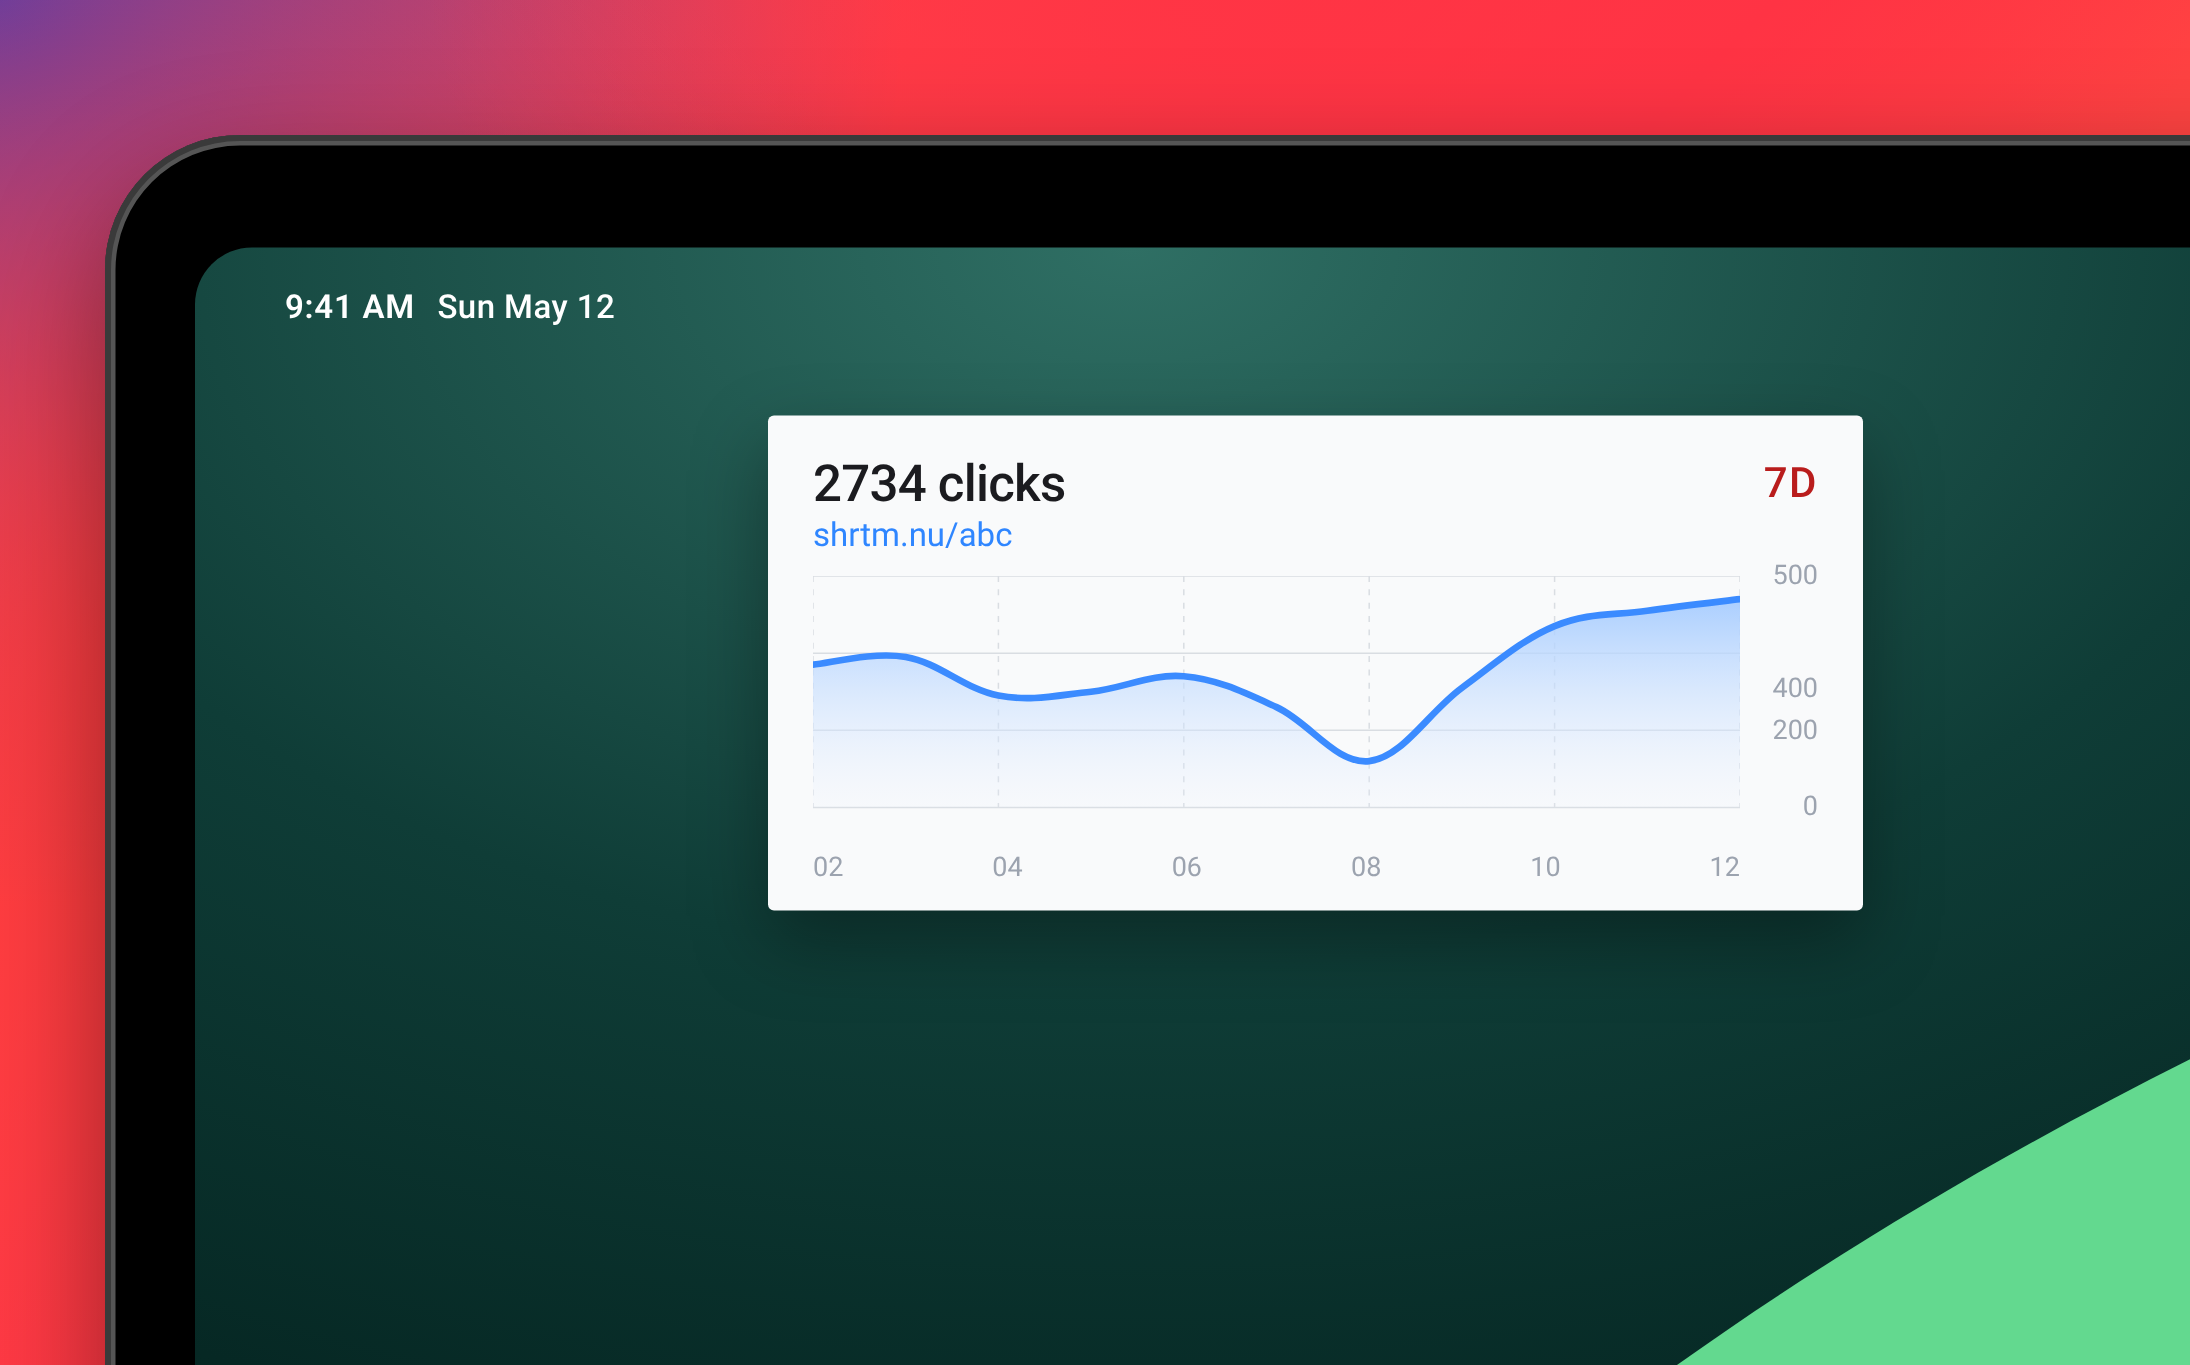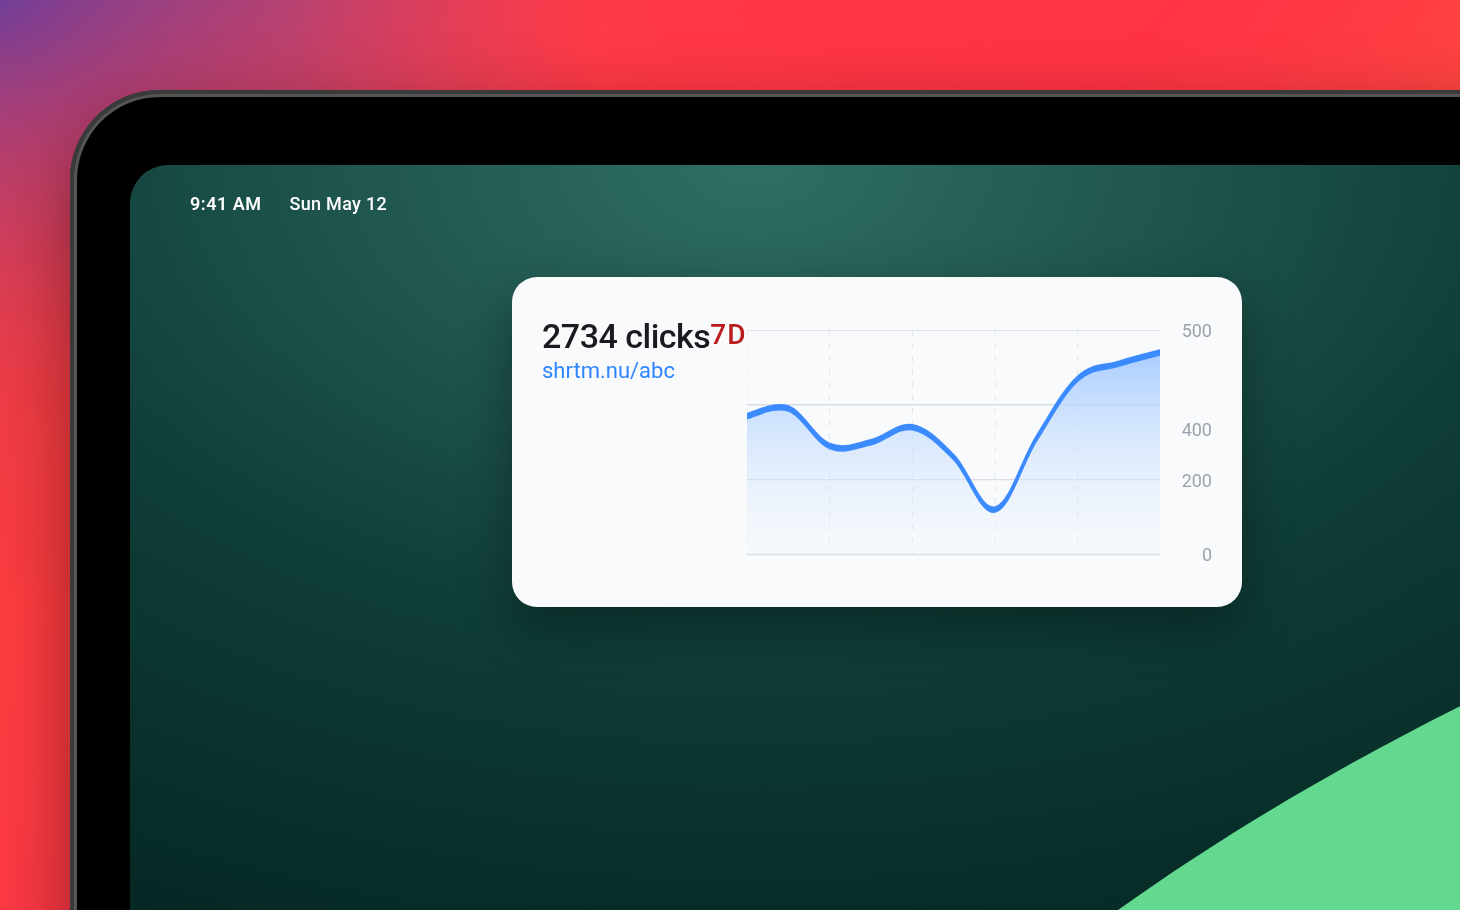--- a/index.html
+++ b/index.html
@@ -48,42 +48,42 @@
   .screen .swoosh {
     position: absolute; left: 0; right: 0; bottom: 0; top: 0;
   }
 
   
   .statusbar {
     position: absolute;
     top: 28px;
     left: 60px;
     display: flex;
-    gap: 28px;
+    gap: 15px;
     color: #fff;
-    font-size: 18px;
+    font-size: 22px;
     font-weight: 600;
     letter-spacing: 0.3px;
   }
   .statusbar .time { letter-spacing: 0.5px; }
   .statusbar .date { font-weight: 500; }
 
   
   .widget {
     position: absolute;
     left: 382px;
     top: 112px;
     width: 730px;
     height: 330px;
     background: #f9fafb;
-    border-radius: 25px;
+    border-radius: 4px;
     box-shadow: 0 20px 50px rgba(0,0,0,0.35);
-    padding: 39px 30px 18px 30px;
-    display: flex;
-    flex-direction: row;
+    padding: 26px 30px 18px 30px;
+    display: flex;
+    flex-direction: column;
   }
   .widget-header {
     display: flex;
     align-items: flex-start;
     justify-content: space-between;
   }
   .widget-title {
     font-size: 34px;
     font-weight: 500;
     color: #1b1b1f;
@@ -187,16 +187,24 @@
               <path d="M 0 59.8 C 11.16 58.864, 39.68 50.855999999999995, 62 54.599999999999994 C 84.32 58.343999999999994, 101.68 76.38799999999999, 124 80.6 C 146.32 84.812, 163.68 80.34, 186 78 C 208.32 75.66, 225.68 65.72800000000001, 248 67.60000000000001 C 270.32 69.47200000000001, 287.68 78.104, 310 88.39999999999999 C 332.32 98.69599999999998, 349.68 127.14, 372 124.8 C 394.32 122.46, 411.68 91.77999999999999, 434 75.39999999999999 C 456.32 59.019999999999996, 473.68 43.16, 496 33.8 C 518.32 24.439999999999998, 535.68 26.676000000000005, 558 23.400000000000006 C 580.32 20.124000000000006, 608.84 17.003999999999998, 620 15.599999999999994" fill="none" stroke="#3b8bff" stroke-width="4.5" stroke-linecap="round" stroke-linejoin="round"></path>
             </svg>
         </div>
         <div class="ylabels" id="ylabels">
             <span class="ylabel" style="top: 86.6667%;">0</span>
             <span class="ylabel" style="top: 57.7778%; margin-left: 26px;">200</span>
             <span class="ylabel" style="top: 28.8889%; margin-top: 24px;">400</span>
             <span class="ylabel" style="top: 0%;">500</span>
           </div>
       </div>
+      <div class="xlabels" id="xlabels">
+          <span class="xlabel">02</span>
+          <span class="xlabel">04</span>
+          <span class="xlabel">06</span>
+          <span class="xlabel">08</span>
+          <span class="xlabel">10</span>
+          <span class="xlabel">12</span>
+        </div>
     </div>
 
   </div>
 </div>
 
 </body></html>

